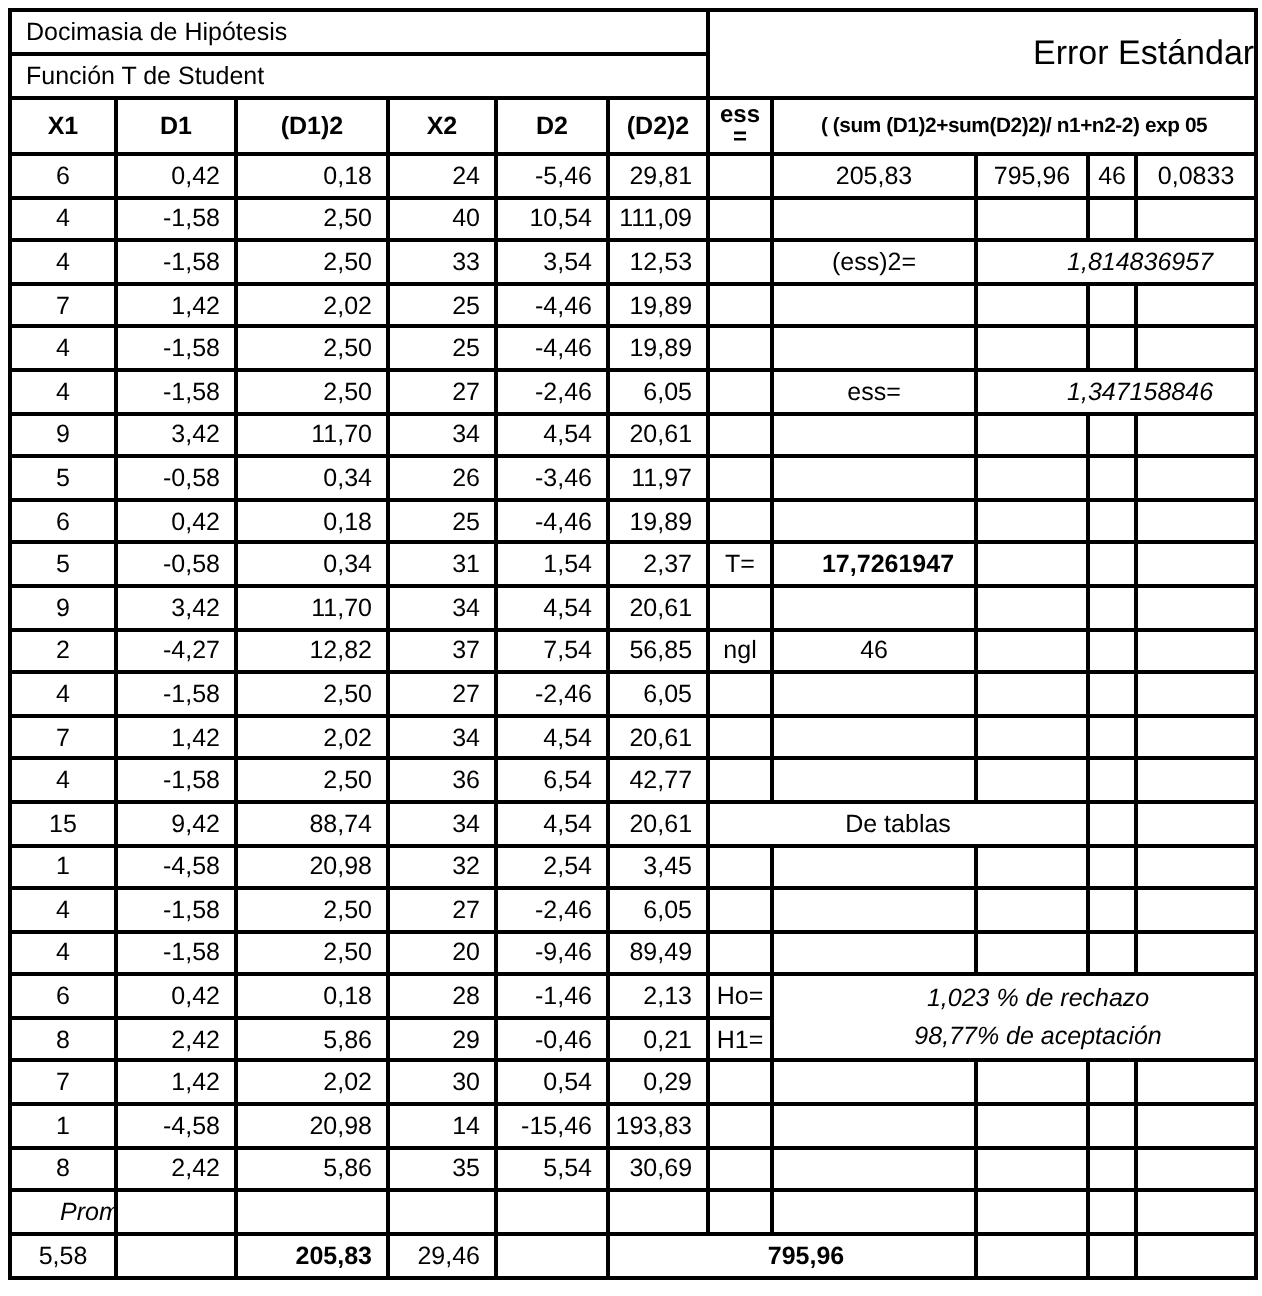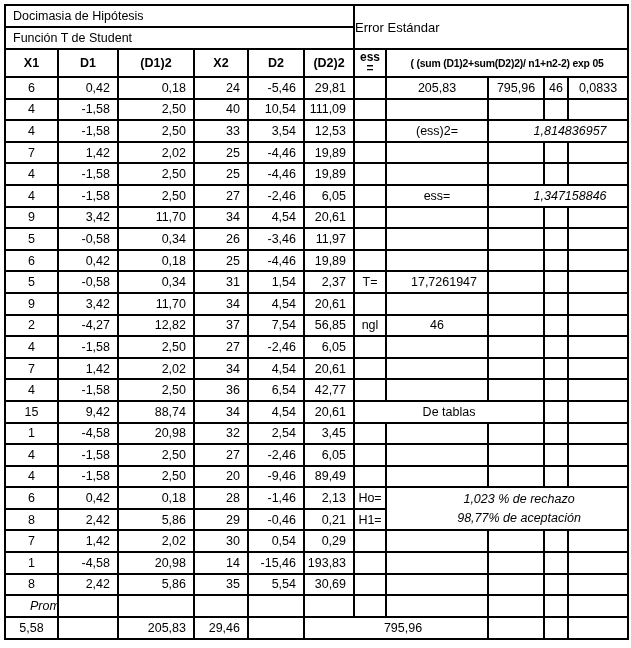--- a/index.html
+++ b/index.html
@@ -1,28 +1,28 @@
 <!DOCTYPE html>
 <html><head>
 <meta charset="utf-8">
 <style>
   html,body{margin:0;padding:0;background:#fff;}
   body{width:631px;height:648px;font-family:"Liberation Sans",sans-serif;color:#000;}
   .wrap{padding:4px 0 0 4px;}
   table{border-collapse:collapse;table-layout:fixed;width:623px;}
   td{border:2px solid #000;padding:0;height:19.6px;font-size:12.5px;overflow:hidden;white-space:nowrap;vertical-align:middle;}
   .title-cell{text-align:left;padding-left:7px;height:20px;}
-  .err-cell{text-align:left;font-size:13px;}
+  .err-cell{text-align:right;font-size:17px;}
   .h{font-weight:bold;text-align:center;height:26px;}
   .ess-h{line-height:11px;font-size:12px;margin-top:21px;}
   .formula{font-size:10.4px;letter-spacing:-0.2px;}
   .ac{text-align:center;}
   .ar{text-align:right;padding-right:7px;}
   .al{text-align:center;padding-left:24px;font-style:italic;}
-  .b{font-weight:normal;padding-left:14px;}
+  .b{font-weight:bold;padding-left:14px;}
   .ml div{line-height:19px;}
   .total-row td{height:20px;}
 </style>
 </head>
 <body>
 
 <div class="wrap">
   <table>
     <colgroup>
       <col style="width:53px">

